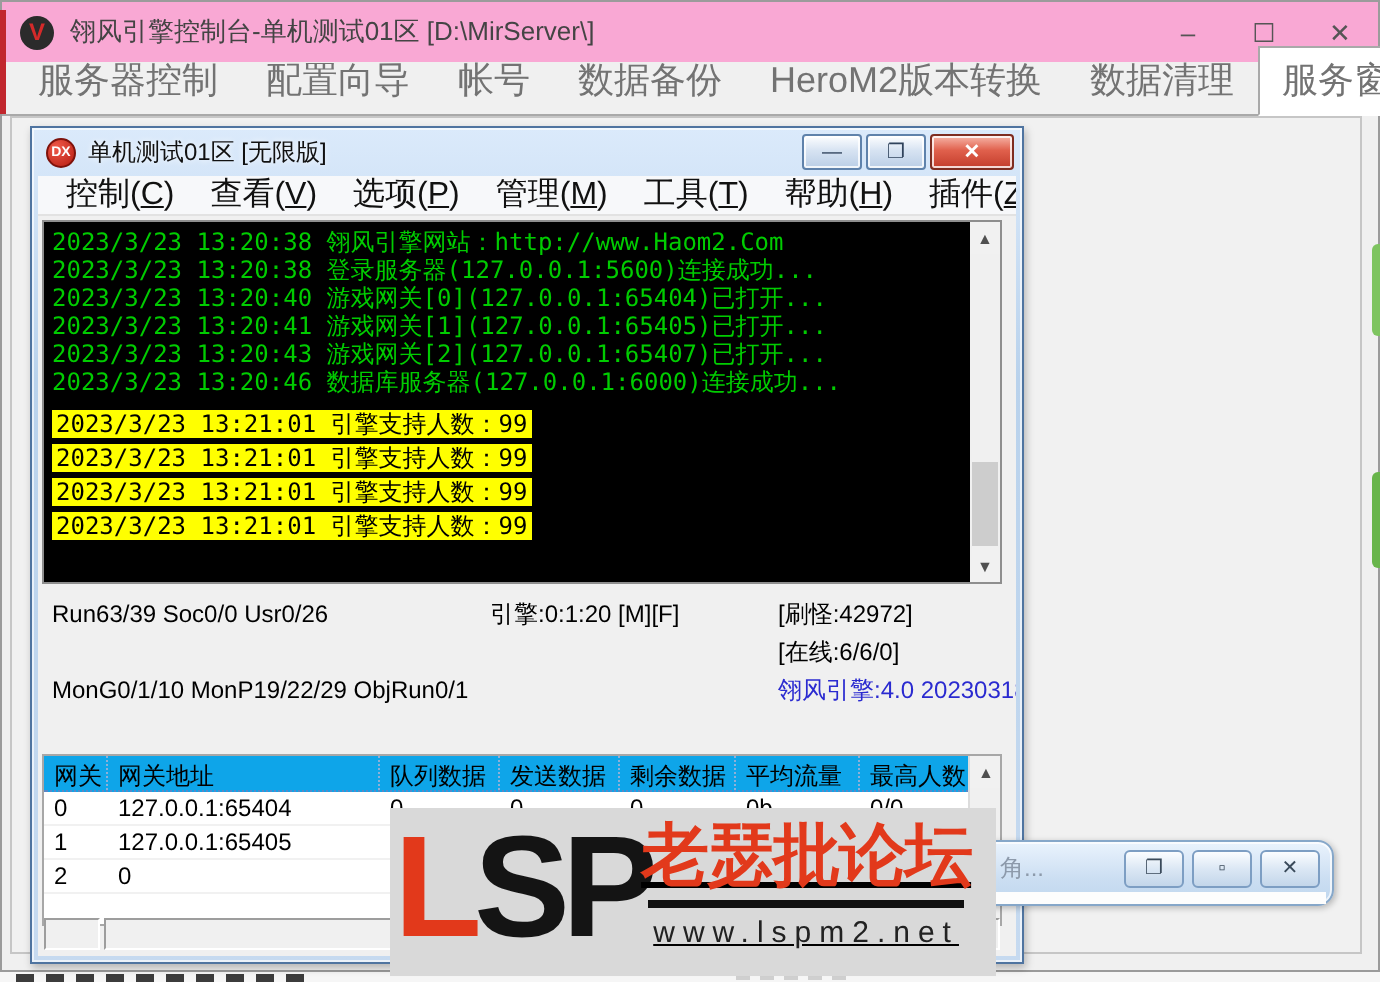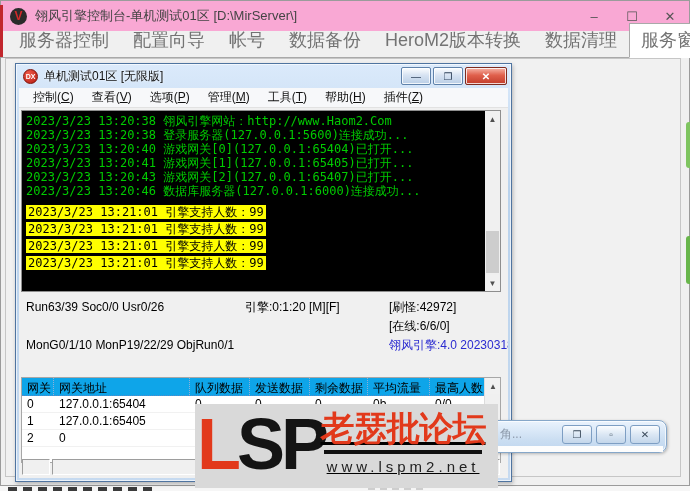--- a/index.html
+++ b/index.html
@@ -37,21 +37,21 @@
              border:1px solid #7e120b; color:#fff; font-size:7px; font-weight:bold;
              display:flex; align-items:center; justify-content:center; flex:0 0 auto; }
   .child-title { margin-left:6px; font-size:12px; color:#111; text-shadow:0 0 3px #fff; flex:1; white-space:nowrap; }
   .cbtn { width:30px; height:18px; margin-left:2px; border:1px solid #5f82ab; border-radius:2px;
           background:linear-gradient(#fdfeff,#d7e3f2 45%,#bacee6); display:flex; align-items:center;
           justify-content:center; font-size:10px; color:#30435c; box-shadow:inset 0 0 0 1px rgba(255,255,255,.8); }
   .cbtn.close { width:42px; background:linear-gradient(#f7b5a8,#e0604c 45%,#c23c2b);
                 border-color:#7e2c20; color:#fff; font-weight:bold; }
   .child-body { position:absolute; left:3px; right:3px; top:24px; bottom:3px; background:#f0f0f0; overflow:hidden; }
   .child-menubar { height:20px; background:#f7f8fa; border-bottom:1px solid #e2e2e2;
-                   display:flex; align-items:center; padding-left:5px; font-size:12px; color:#111; }
+                   display:flex; align-items:center; padding-left:5px; font-size:16px; color:#111; }
   .menu-item { padding:2px 9px; white-space:nowrap; }
 
   
   .console { position:absolute; left:2px; top:22px; width:480px; height:182px;
              background:#000; border:1px solid #8e8e8e; }
   .log { position:absolute; left:0; top:0; right:15px; bottom:0; overflow:hidden;
          padding:3px 0 12px 4px; font-family:"DejaVu Sans Mono",monospace; font-size:12px;
          line-height:14px; color:#00cc00; }
   .log-line { white-space:pre; }
   .log-line .hl { background:#ffff00; color:#000; display:inline-block; padding:0 2px; }

